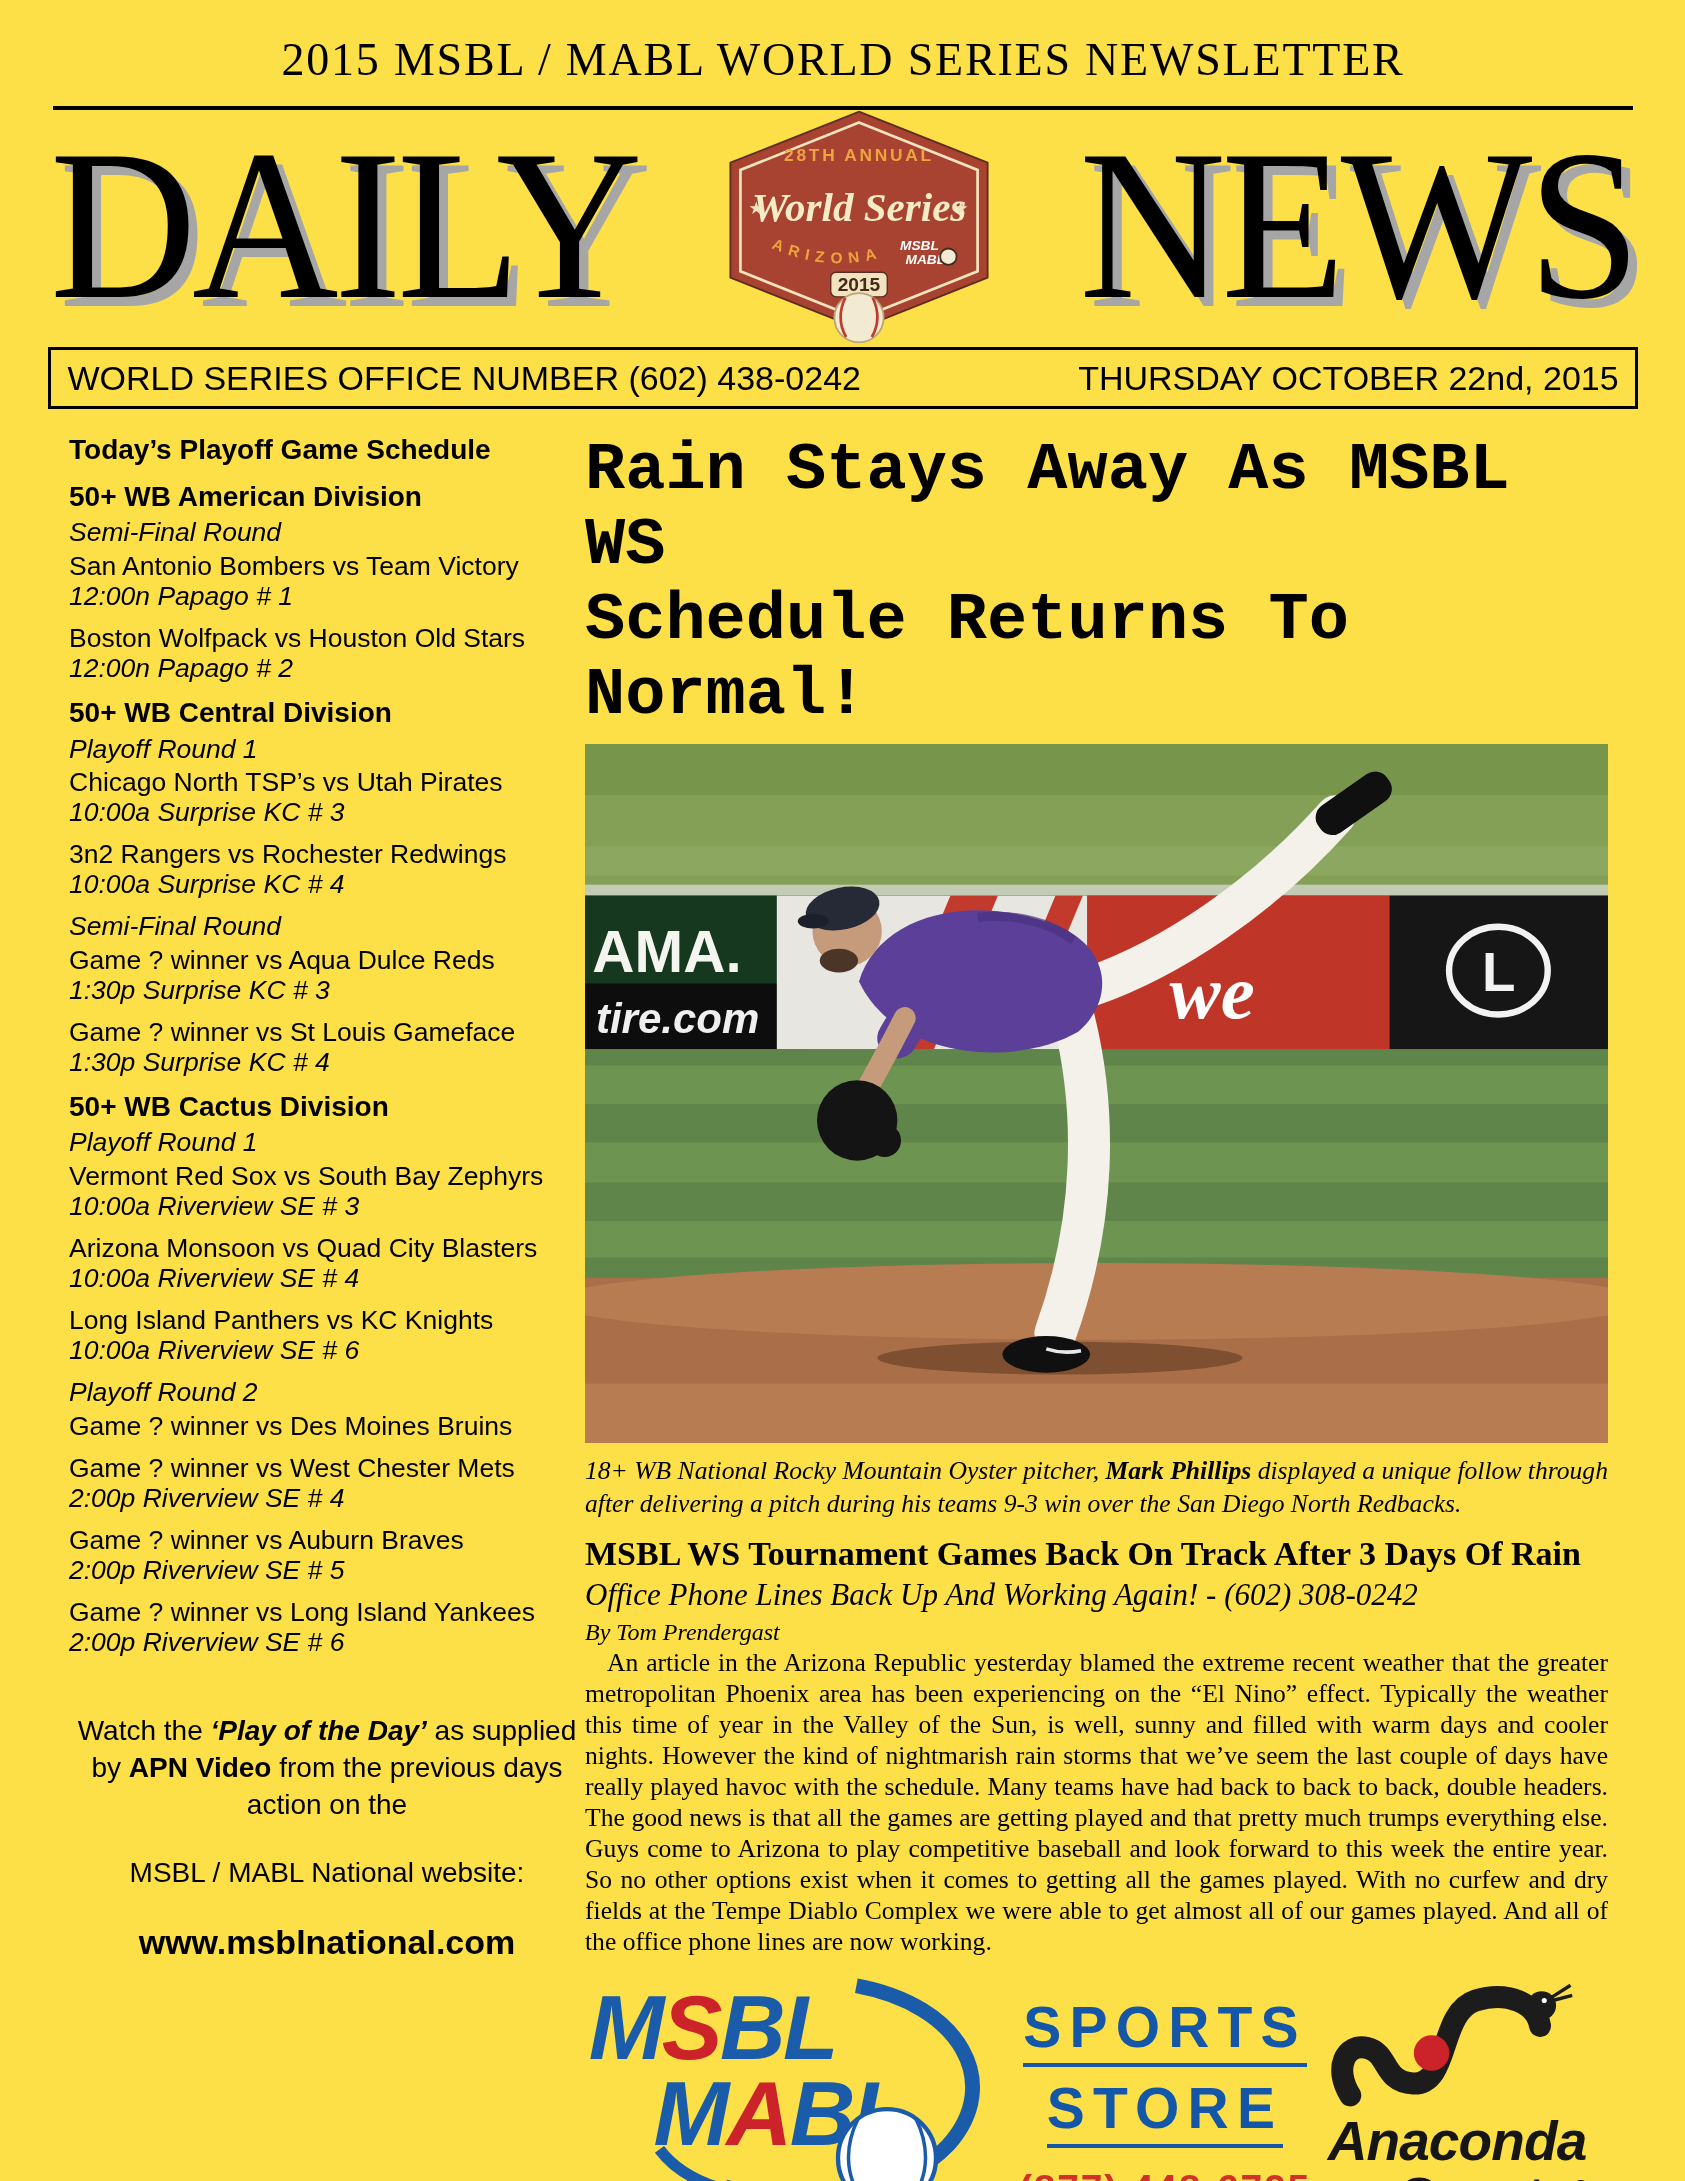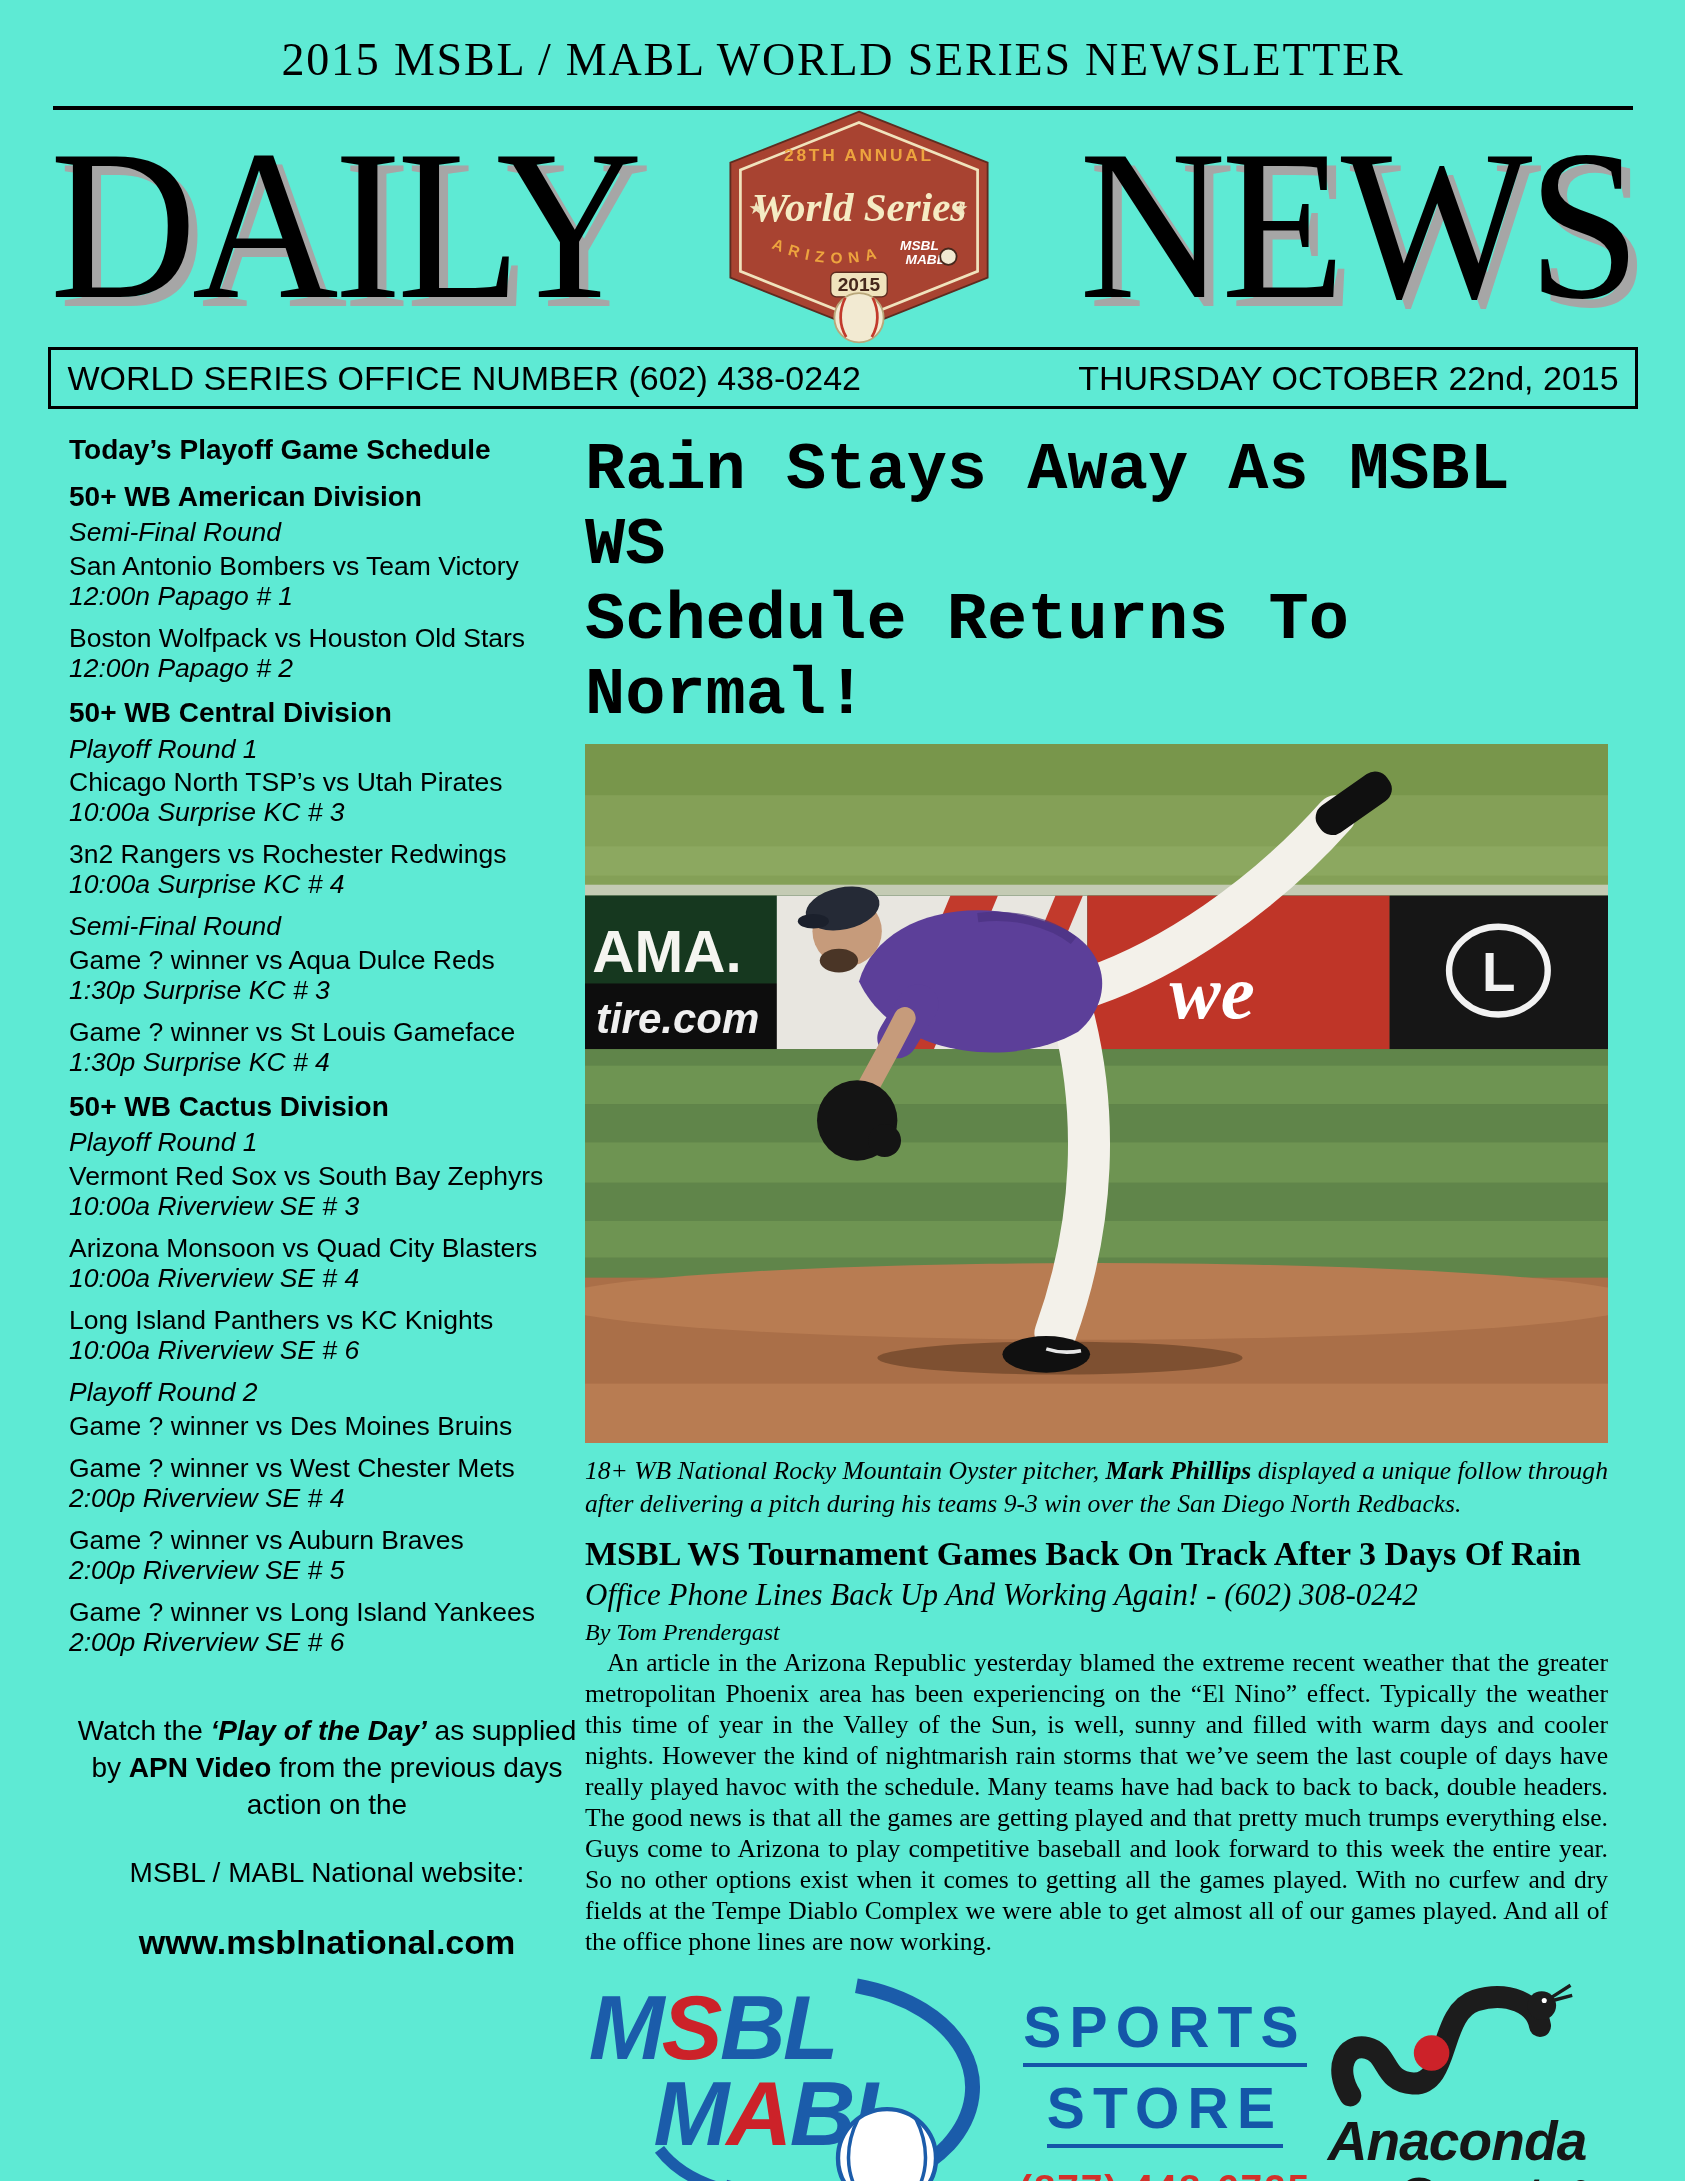--- a/index.html
+++ b/index.html
@@ -1,16 +1,16 @@
 <!DOCTYPE html>
 <html style="font-size:14.6px"><head>
 <meta charset="utf-8">
 <style>
   html,body{margin:0;padding:0;background:#e8e8e8}
-  .page{position:relative;width:1686px;height:2182px;background:#5eead4;margin:0 auto;
+  .page{position:relative;width:1686px;height:2182px;background:#fde047;margin:0 auto;
         font-family:"Liberation Sans",sans-serif;color:#000;overflow:hidden}
 
   
   .top-title{margin-top:33px;text-align:center;font-family:"Liberation Serif",serif;
              font-size:46px;letter-spacing:1.8px}
   .title-rule{height:3.7px;background:#000;margin:20px 53px 0}
 
   
   .masthead{display:flex;align-items:center;justify-content:space-between;
             padding:0 50px;height:225px;margin-top:3.7px}

